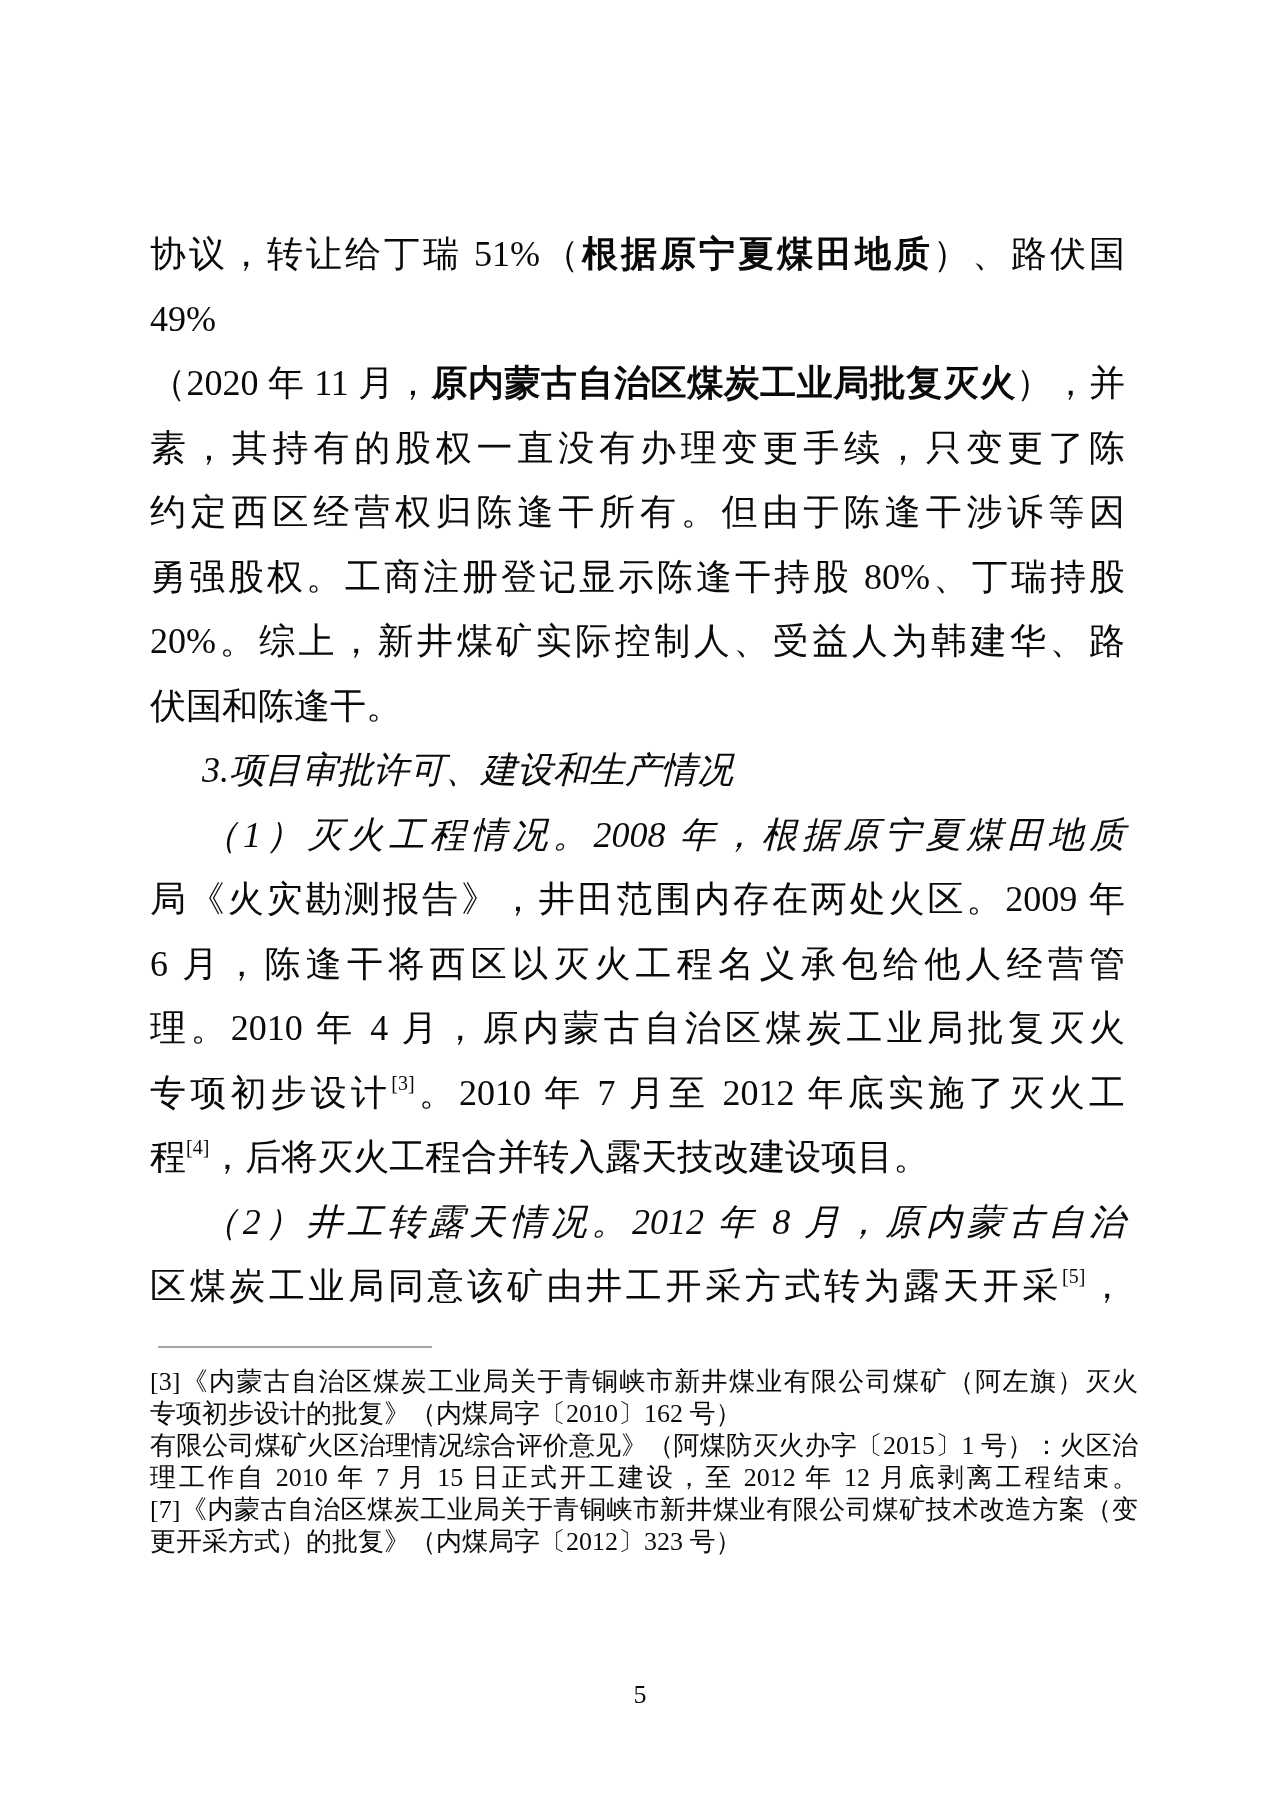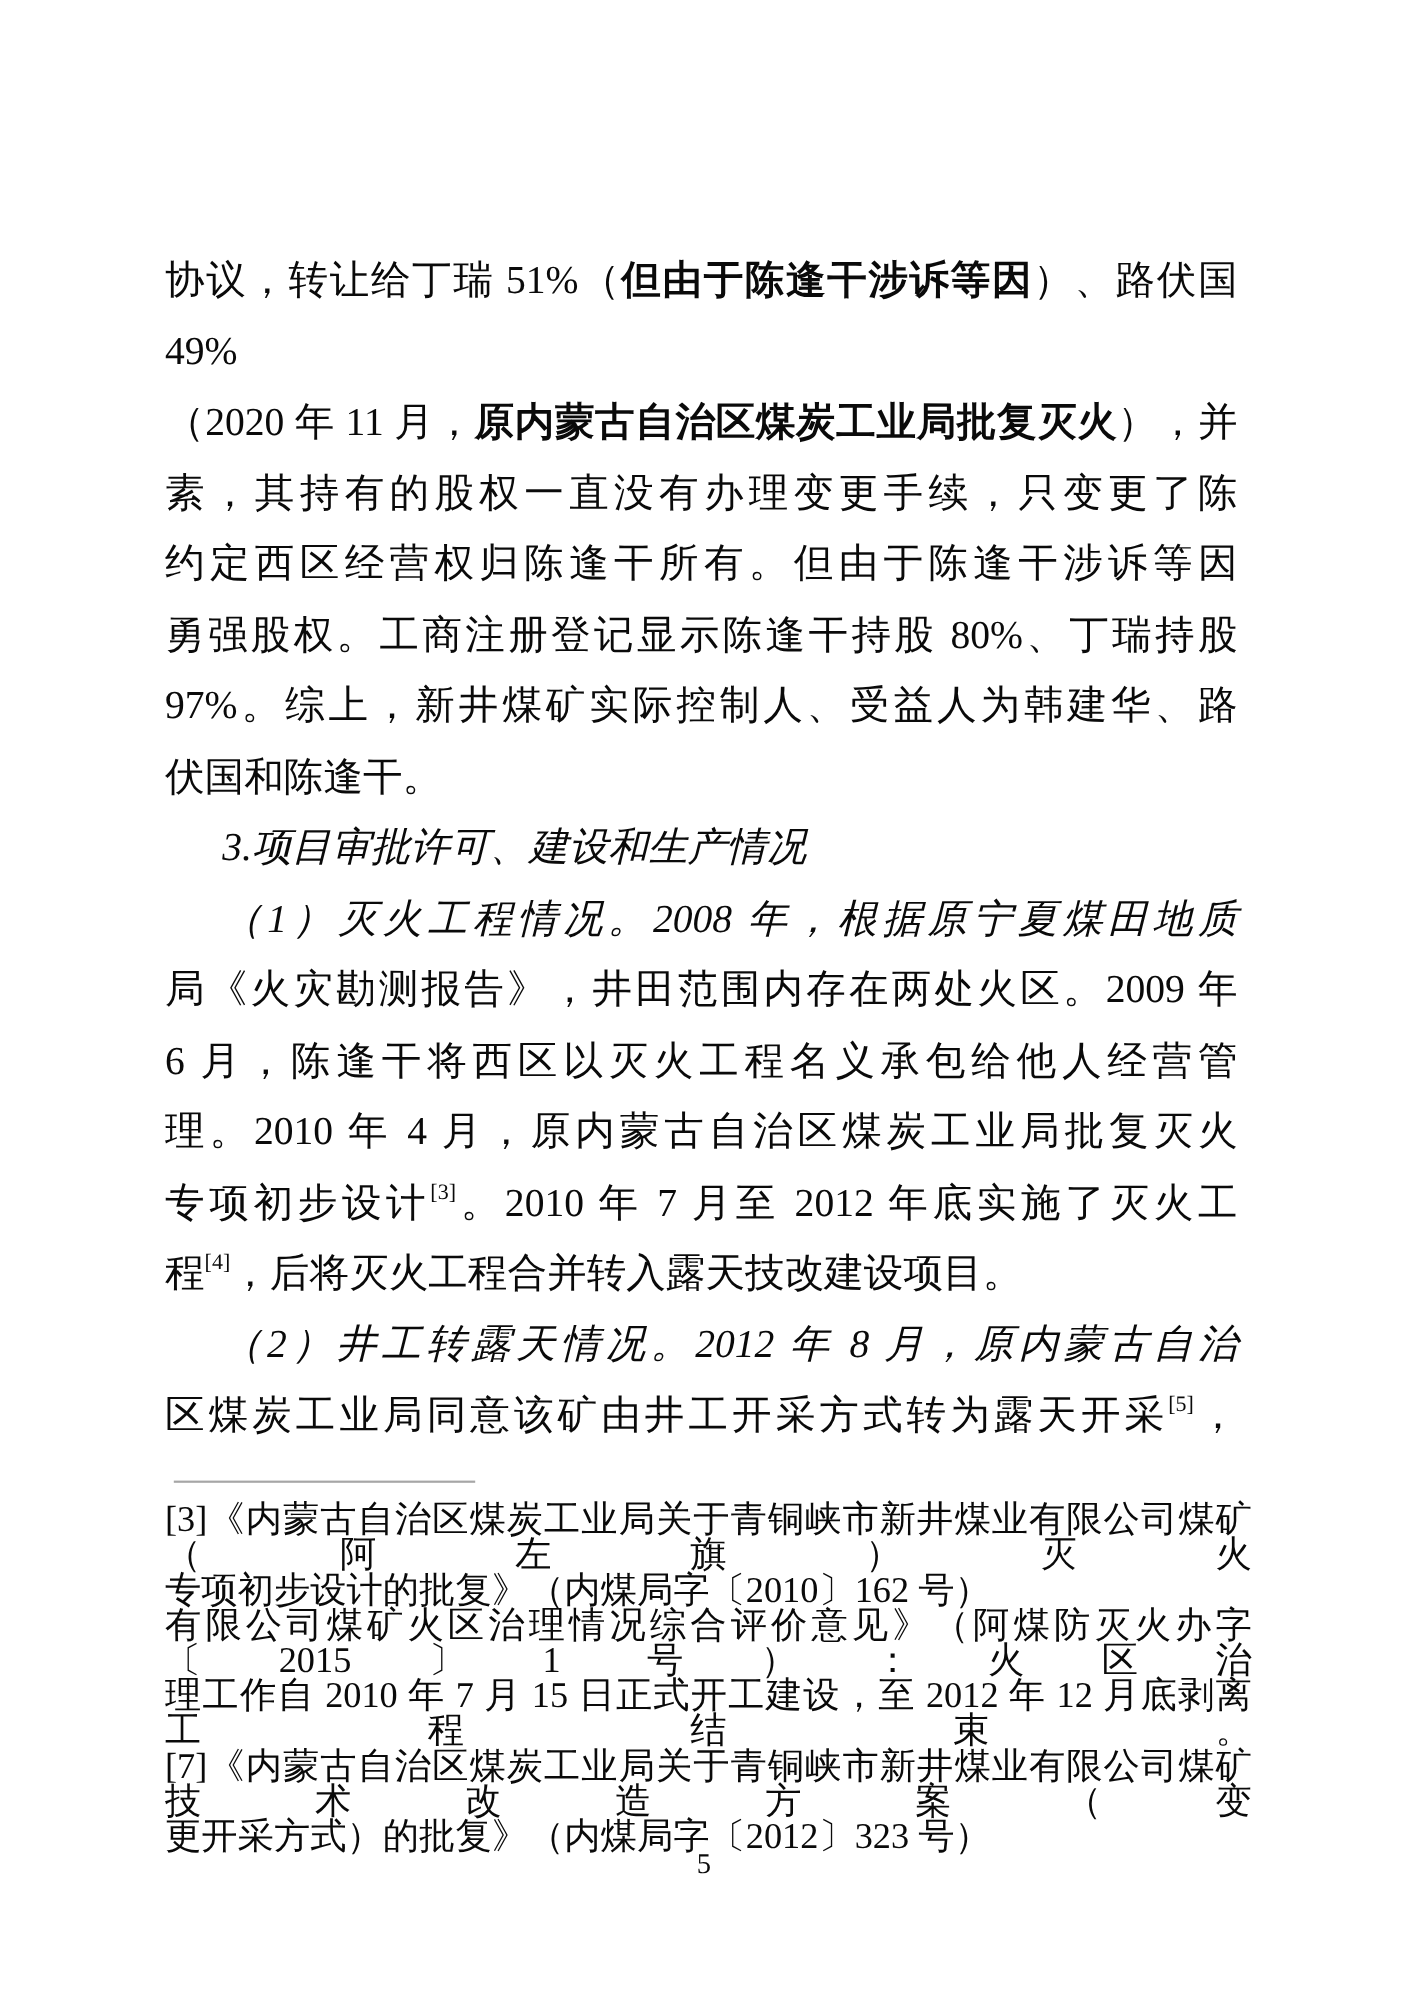--- a/index.html
+++ b/index.html
@@ -49,46 +49,46 @@
     top: 1346px;
     width: 274px;
     height: 2px;
     background: #a6a6a6;
   }
   .footnotes {
     position: absolute;
     left: 150px;
     top: 1366px;
     width: 988px;
-    font-size: 33px;
+    font-size: 26px;
     line-height: 32px;
   }
   .pagenum {
     position: absolute;
     top: 1680px;
     left: 0;
     width: 100%;
     text-align: center;
     font-size: 26px;
   }
 </style>
 </head>
 <body>
 
 <div class="page">
 
   <main class="body-text">
 
     <div class="para">
-      <div class="line full"><span>协议，转让给丁瑞 51%（</span><span class="kai">但由于陈逢干涉诉等因</span><span>）、路伏国 49%</span></div>
+      <div class="line full"><span>协议，转让给丁瑞 51%（</span><span class="kai">根据原宁夏煤田地质</span><span>）、路伏国 49%</span></div>
       <div class="line full"><span>（2020 年 11 月，</span><span class="kai">原内蒙古自治区煤炭工业局批复灭火</span><span>），并</span></div>
       <div class="line full">素，其持有的股权一直没有办理变更手续，只变更了陈</div>
       <div class="line full">约定西区经营权归陈逢干所有。但由于陈逢干涉诉等因</div>
       <div class="line full">勇强股权。工商注册登记显示陈逢干持股 80%、丁瑞持股</div>
-      <div class="line full">97%。综上，新井煤矿实际控制人、受益人为韩建华、路</div>
+      <div class="line full">20%。综上，新井煤矿实际控制人、受益人为韩建华、路</div>
       <div class="line">伏国和陈逢干。</div>
     </div>
 
     <div class="line indent">3.项目审批许可、建设和生产情况</div>
 
     <div class="para">
       <div class="line full indent">（1）灭火工程情况。2008 年，根据原宁夏煤田地质</div>
       <div class="line full">局《火灾勘测报告》，井田范围内存在两处火区。2009 年</div>
       <div class="line full">6 月，陈逢干将西区以灭火工程名义承包给他人经营管</div>
       <div class="line full">理。2010 年 4 月，原内蒙古自治区煤炭工业局批复灭火</div>

